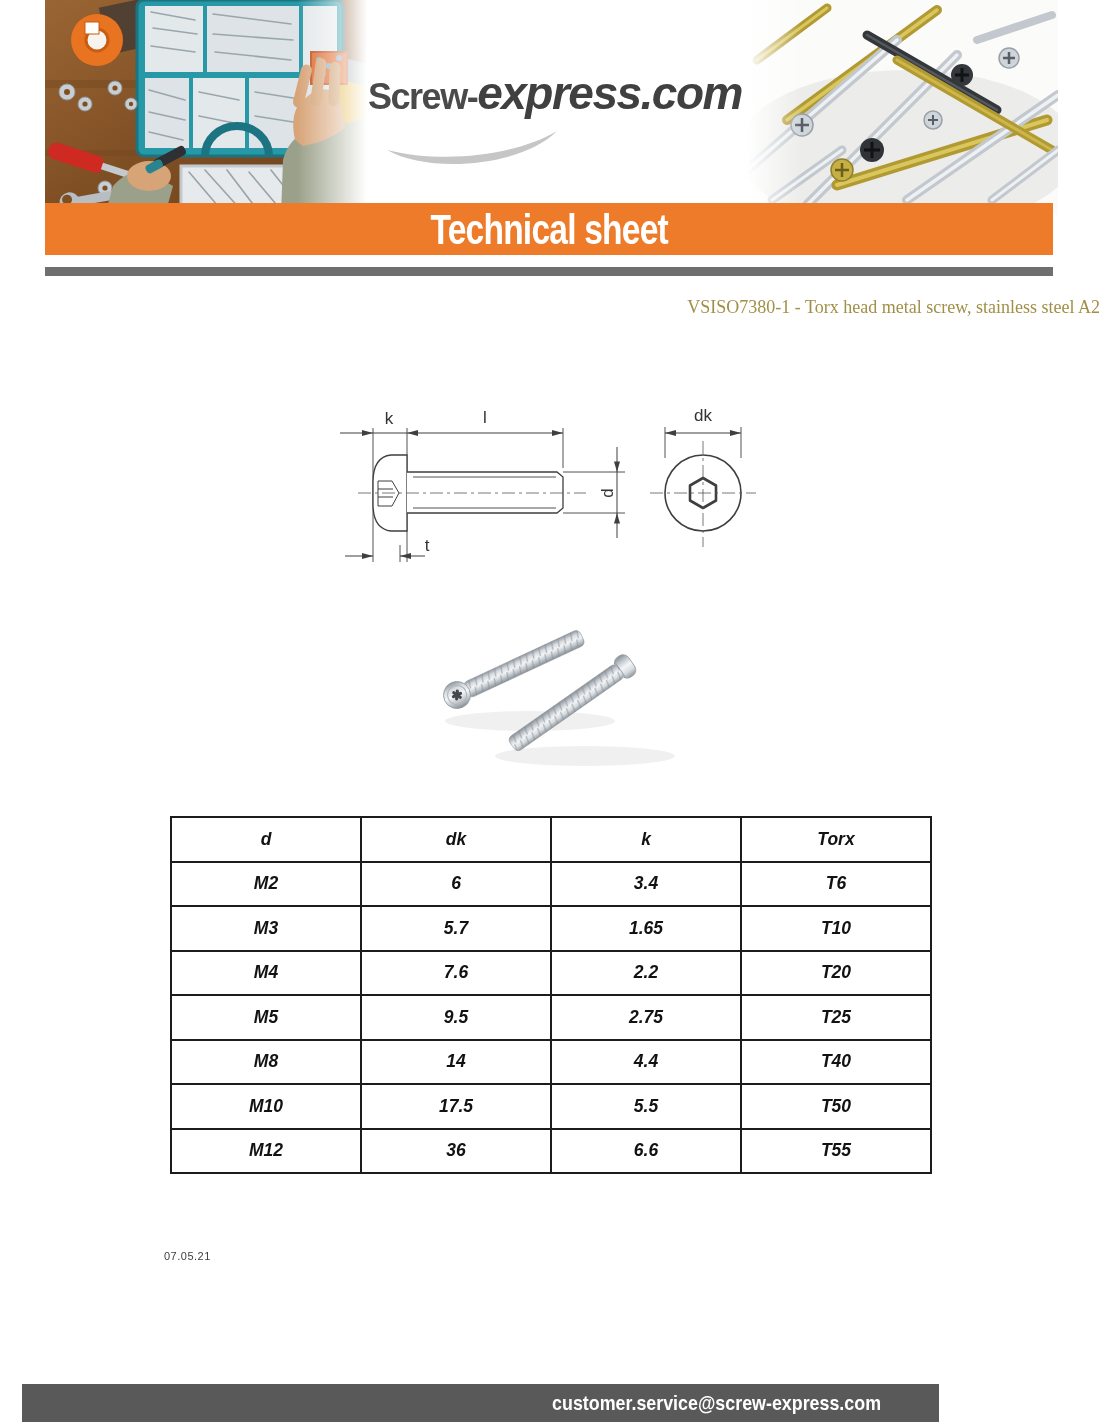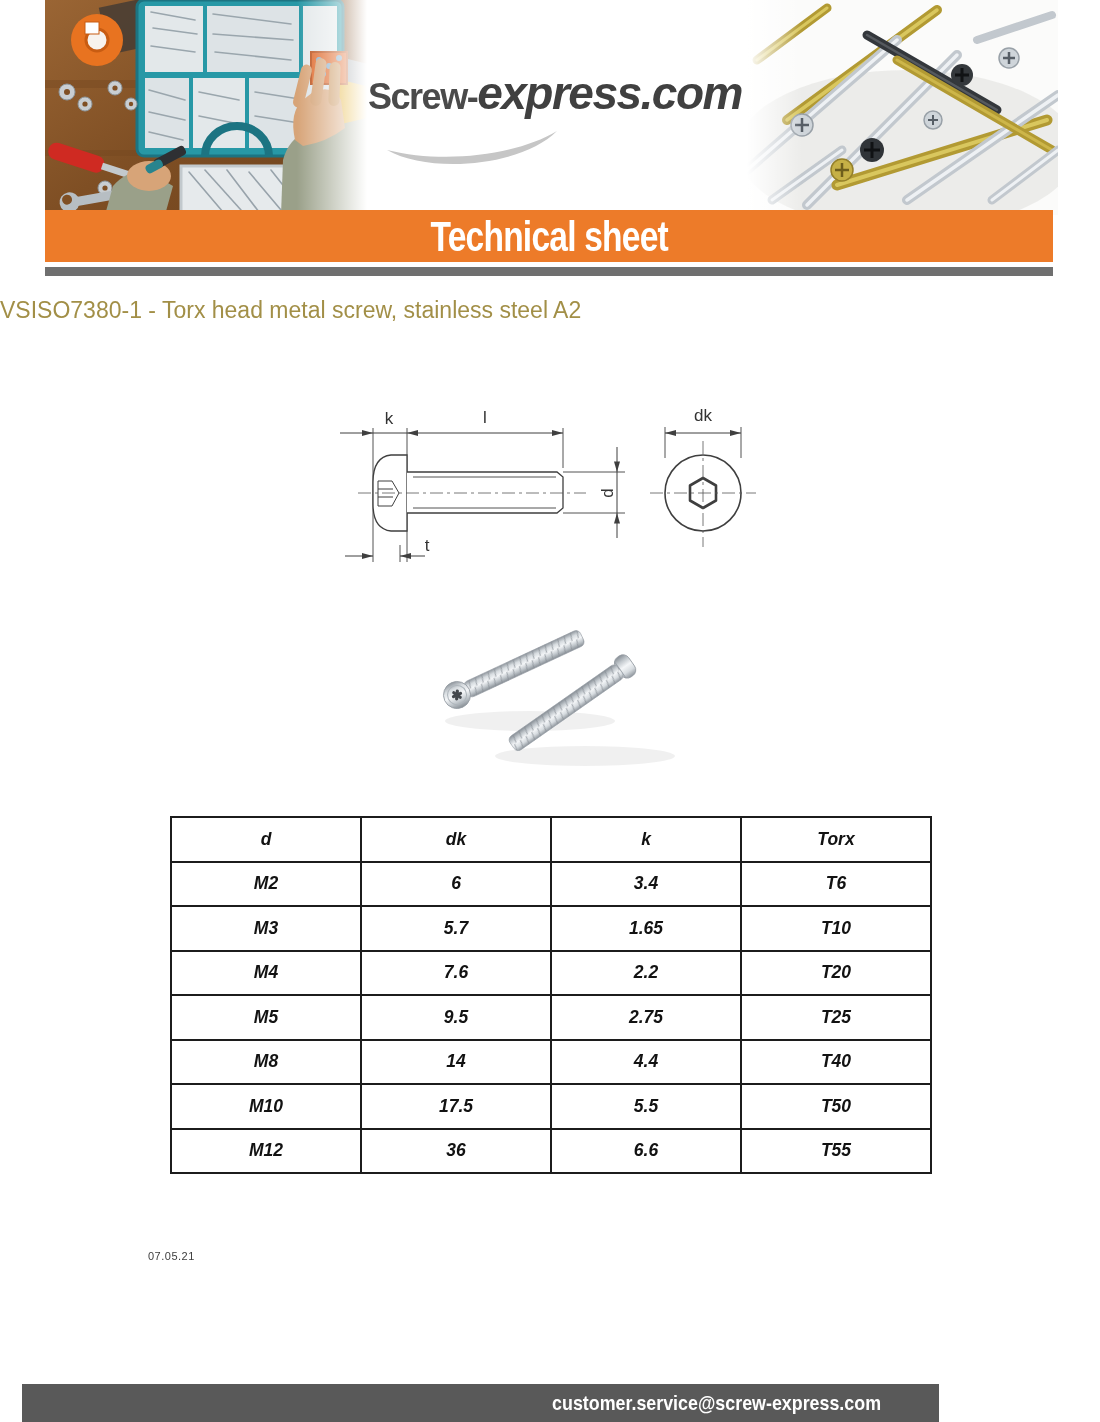--- a/index.html
+++ b/index.html
@@ -13,41 +13,41 @@
   #left-photo{left:45px;top:0;width:322px;height:215px;}
   #right-photo{left:747px;top:0;width:311px;height:215px;}
 
   
   #logo{left:350px;top:66px;width:410px;height:70px;text-align:center;white-space:nowrap;}
   #logo .gray{font-size:36px;font-weight:700;color:#4a4a4a;letter-spacing:-1.5px;}
   #logo .orange{font-size:46px;font-weight:700;font-style:italic;color:#404040;letter-spacing:-1.5px;}
   #swoosh{left:383px;top:126px;width:180px;height:40px;}
 
   
-  #banner{left:45px;top:210px;width:1008px;height:52px;background:#ed7b29;
+  #banner{left:45px;top:203px;width:1008px;height:52px;background:#ed7b29;
     display:flex;align-items:center;justify-content:center;}
   #banner-title{color:#ffffff;font-size:43px;font-weight:700;transform:scaleX(.78);
     letter-spacing:-1px;white-space:nowrap;}
   #gray-strip{left:45px;top:267px;width:1008px;height:9px;background:#6f6f6f;}
 
   
-  #subtitle{left:0;top:297px;width:1100px;text-align:left;color:#a28f47;
-    font-size:23px;font-weight:400;}
+  #subtitle{left:0;top:297px;width:1100px;text-align:right;color:#a28f47;
+    font-size:18px;font-weight:400;font-family:Liberation Serif, serif;}
 
   
   #diagram{left:330px;top:388px;}
   #product-photo{left:420px;top:606px;}
 
   
   #spec-table{left:170px;top:816px;width:762px;border-collapse:collapse;table-layout:fixed;}
   #spec-table td{border:2px solid #1c1c1c;height:40.5px;text-align:center;vertical-align:middle;
     font-weight:700;font-style:italic;font-size:17.5px;color:#121212;background:#ffffff;}
 
   
-  #date{left:148px;top:1250px;font-size:11px;color:#3d3d3d;letter-spacing:.5px;}
+  #date{left:164px;top:1250px;font-size:11px;color:#3d3d3d;letter-spacing:.5px;}
 
   
   #footer{left:22px;top:1384px;width:876px;height:38px;background:#595959;
     display:flex;align-items:center;justify-content:flex-end;padding-left:41px;}
   #footer-email{color:#ffffff;font-weight:700;font-size:21px;transform:scaleX(.85);
     transform-origin:right center;margin-right:58px;white-space:nowrap;}
 
   svg text{font-family:"Liberation Sans",sans-serif;}
 </style>
 </head>

